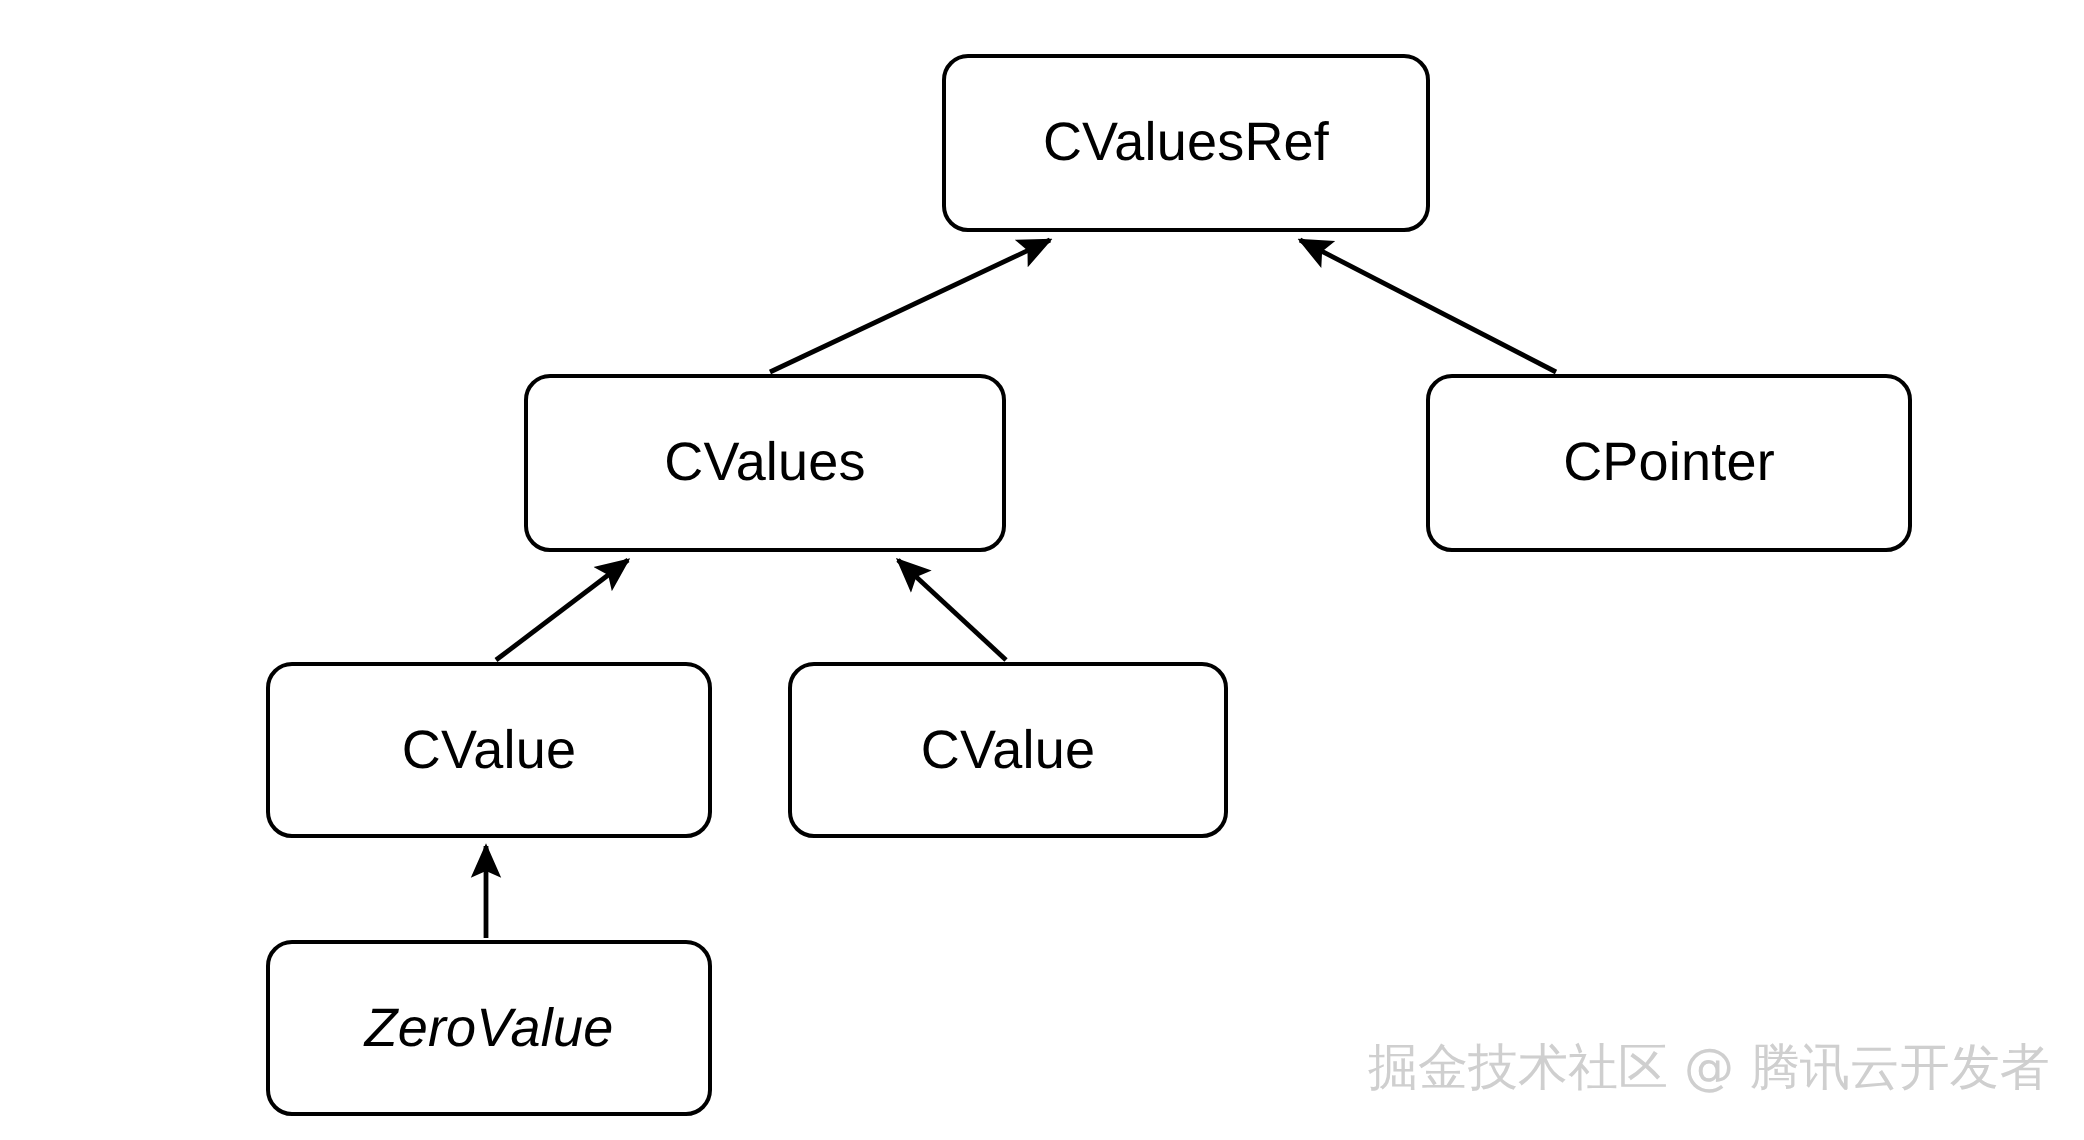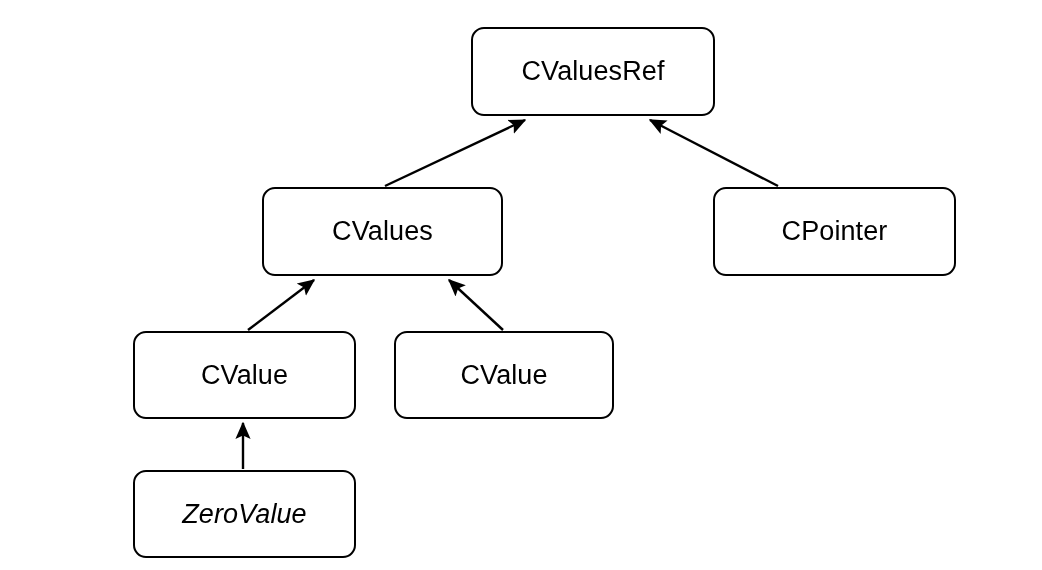--- a/index.html
+++ b/index.html
@@ -109,14 +109,17 @@
   </div>
 
   <div class="node" id="node-cstring">
     <span class="node-label">CValue</span>
   </div>
 
   <div class="node" id="node-zerovalue">
     <span class="node-label">ZeroValue</span>
   </div>
 
+  <div id="watermark">
+    <span id="watermark-text">掘金技术社区 @ 腾讯云开发者</span>
+  </div>
 
 </div>
 
 </body></html>

